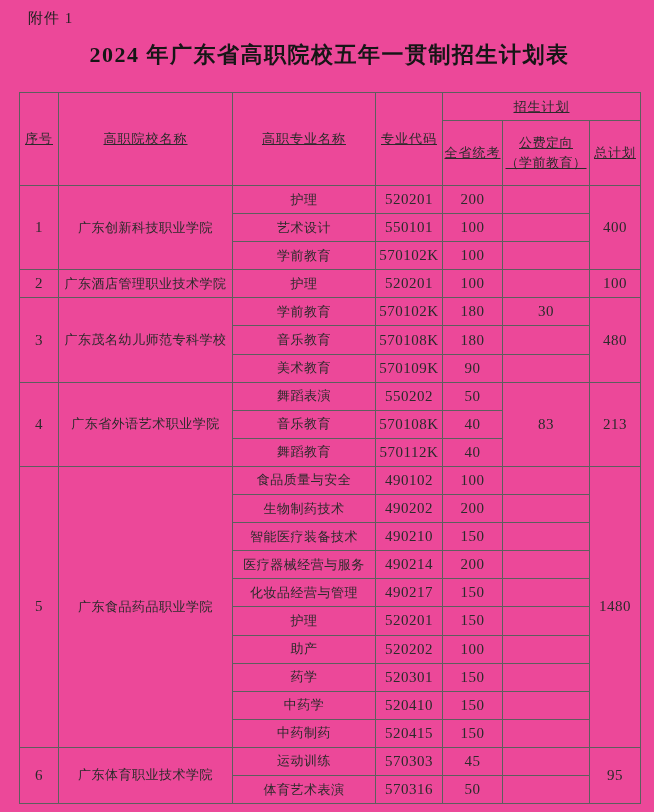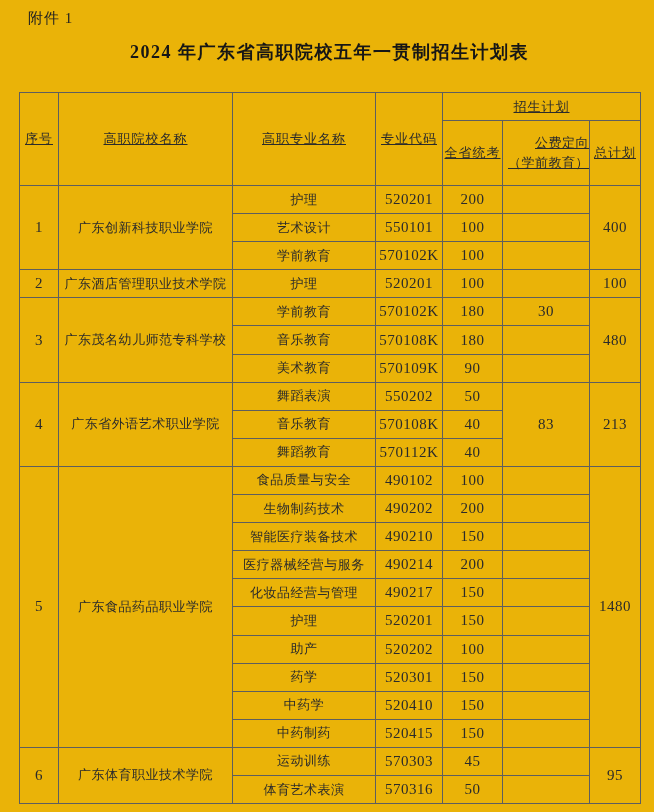--- a/index.html
+++ b/index.html
@@ -5,38 +5,38 @@
   html,body{margin:0;padding:0;}
   body{
     width:654px;height:812px;
     background:#e9e9e7;
     font-family:"Liberation Serif","DejaVu Serif",serif;
     -webkit-font-smoothing:antialiased;
   }
   .page{
     position:relative;
     width:654px;height:812px;
-    background:#eab308;
+    background:#ec4899;
     color:#2a2a2a;
     overflow:hidden;
   }
   .attachment{
     position:absolute;
     left:28px;top:9px;
     font-size:15px;
     color:#222;
     letter-spacing:1px;
   }
   .title{
     position:absolute;
     left:19px;top:40px;
     width:621px;
     margin:0;
     text-align:center;
-    font-size:18px;
+    font-size:22px;
     font-weight:700;
     color:#161616;
     letter-spacing:1.5px;
   }
   table.plan-table{
     position:absolute;
     left:19px;top:92px;
     width:621px;
     border-collapse:collapse;
     table-layout:fixed;
@@ -49,21 +49,21 @@
     font-weight:400;
     font-size:13px;
     color:#2b2b2b;
     overflow:hidden;
     white-space:nowrap;
   }
   .plan-table thead tr.h1{height:28px;}
   .plan-table thead tr.h2{height:65px;}
   .plan-table tbody tr{height:28.1px;}
   .plan-table th{letter-spacing:1px;text-decoration:underline;}
-  .funded-head div{line-height:20px;letter-spacing:0.5px;text-align:right;}
+  .funded-head div{line-height:20px;letter-spacing:0.5px;}
   td.num{font-size:15px;letter-spacing:0.5px;}
   td.cn{letter-spacing:0.5px;}
 </style>
 </head>
 <body>
 
 <div class="page">
   <div class="attachment">附件 1</div>
   <h1 class="title">2024 年广东省高职院校五年一贯制招生计划表</h1>
 

